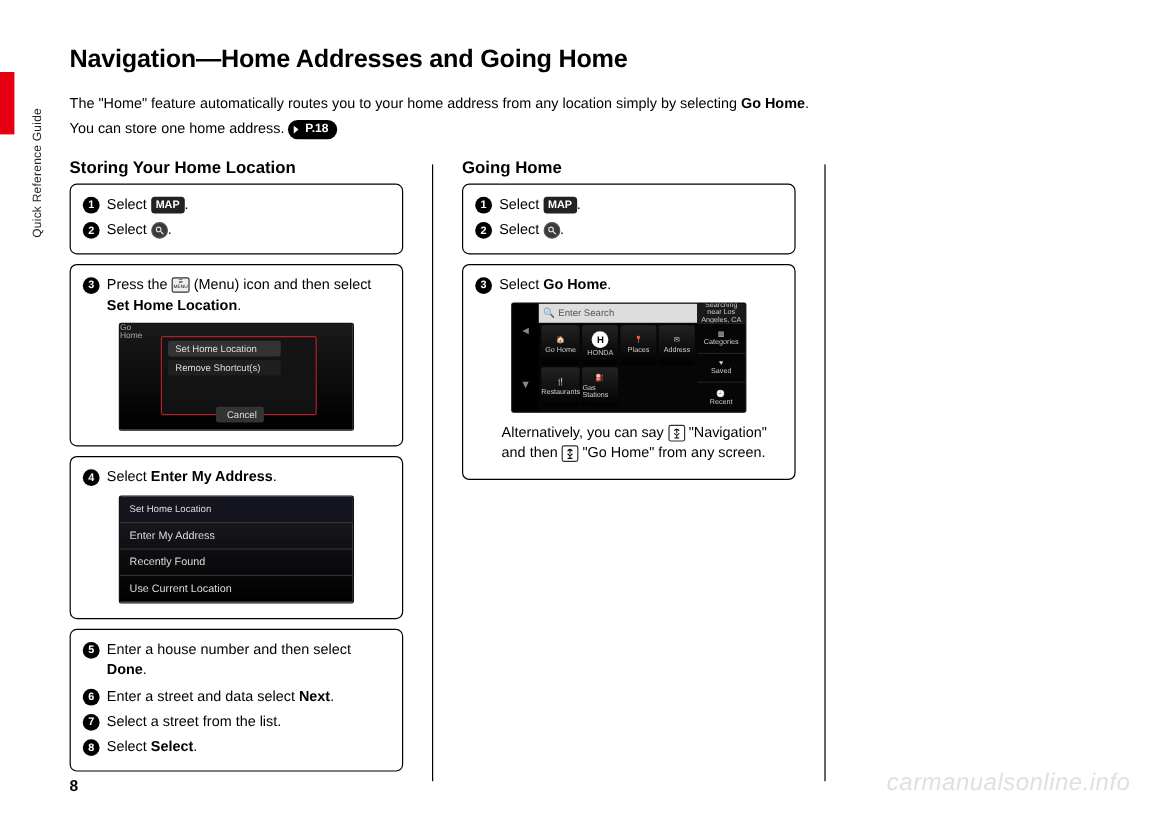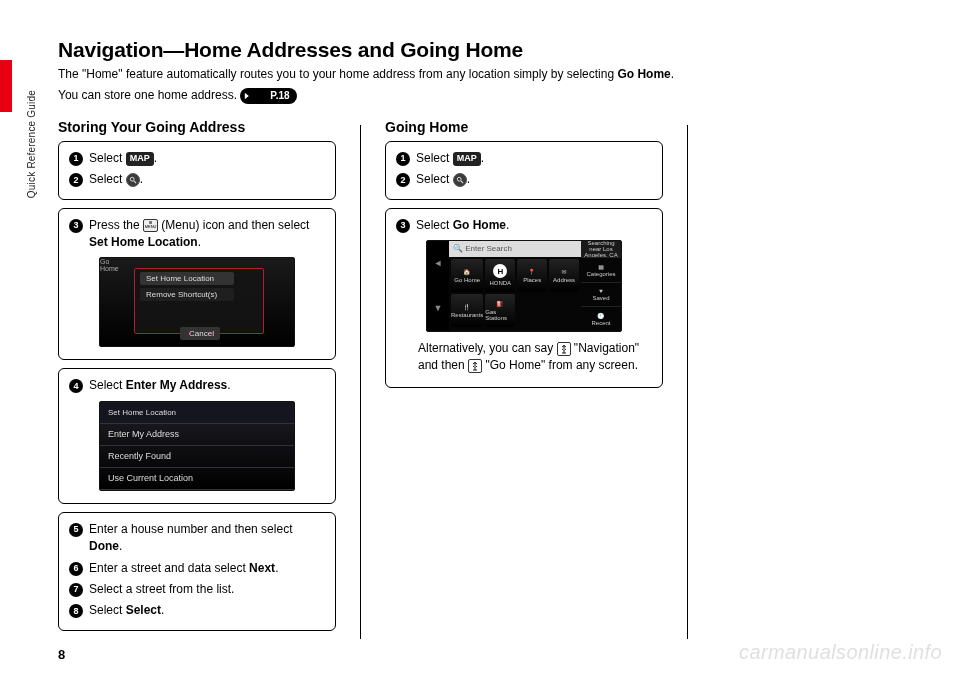--- a/index.html
+++ b/index.html
@@ -33,35 +33,35 @@
   .content {
     position: absolute;
     left: 58px;
     top: 38px;
     width: 870px;
   }
   .title {
     font-size: 21px;
     font-weight: 700;
     letter-spacing: -0.2px;
-    margin-bottom: 4px;
+    margin-bottom: 16px;
   }
   .intro { font-size: 12px; margin-bottom: 4px; line-height: 1.45; }
   .intro .bold { font-weight: 700; }
   .pref {
     display: inline-flex;
     align-items: center;
     background: #000;
     color: #fff;
     border-radius: 10px;
     font-size: 10px;
     padding: 1px 7px 1px 4px;
     font-weight: 700;
     vertical-align: middle;
-    gap: 18px;
+    gap: 2px;
   }
   .pref svg { height: 8px; }
   .columns {
     display: flex;
     gap: 24px;
     margin-top: 14px;
   }
   .col { width: 278px; }
   .col-title {
     font-size: 14px;
@@ -254,21 +254,21 @@
       <svg viewBox="0 0 10 10">
           <path d="M1 1 L6 5 L1 9 Z" fill="#fff"></path>
         </svg>
       <span>P.18</span>
     </span>
   </p>
 
   <div class="columns">
 
     <div class="col">
-      <div class="col-title">Storing Your Going Address</div>
+      <div class="col-title">Storing Your Home Location</div>
 
       <div class="card">
         <div class="step">
           <div class="num">1</div>
           <div class="step-text">
             <span>Select </span>
             <span class="inline-btn">MAP</span><span>.</span>
           </div>
         </div>
         <div class="step">

